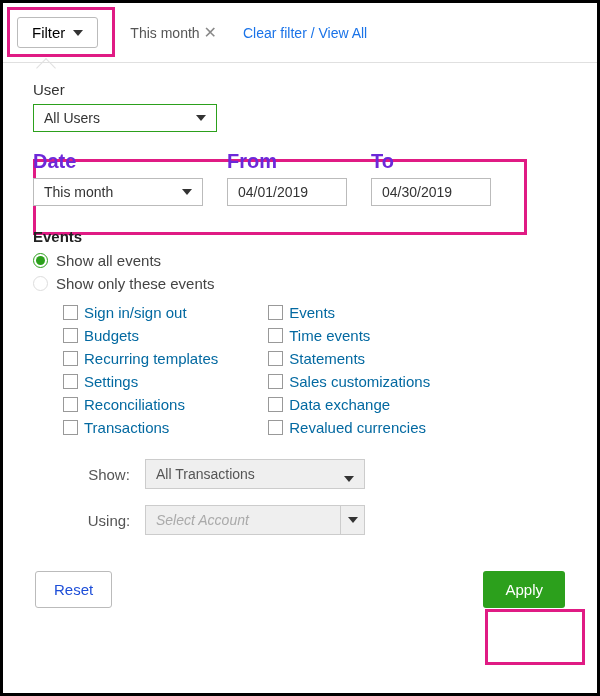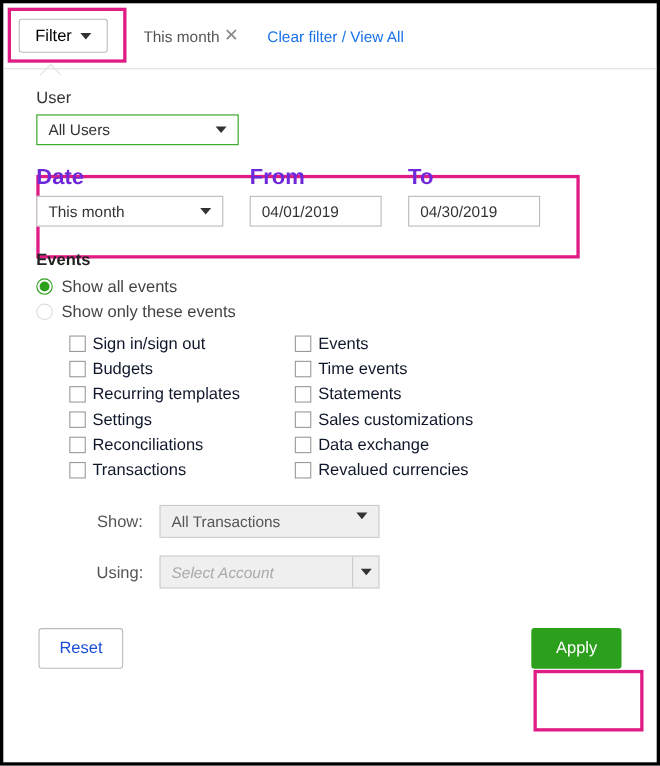--- a/index.html
+++ b/index.html
@@ -156,21 +156,21 @@
     margin-left: 30px;
     gap: 50px;
   }
   .event-col { display: flex; flex-direction: column; }
   .chk-row {
     display: flex;
     align-items: center;
     gap: 6px;
     padding: 3px 0;
     font-size: 15px;
-    color: #0f172a;
+    color: #0369a1;
     cursor: pointer;
   }
   .chk {
     width: 15px; height: 15px;
     border: 1.5px solid #999;
     background: #fff;
   }
 
   .sub-selects {
     margin-top: 20px;
@@ -183,25 +183,25 @@
     margin-bottom: 16px;
   }
   .sub-label {
     width: 52px;
     text-align: center;
     color: #555;
     font-size: 15px;
   }
   .select-gray {
     display: flex;
-    align-items: flex-start;
+    align-items: flex-end;
     justify-content: space-between;
     border: 1px solid #ccc;
     background: #efefef;
-    width: 200px;
+    width: 220px;
     padding: 6px 10px;
     font-size: 14px;
     color: #555;
     cursor: pointer;
   }
   .select-gray.disabled { color: #aaa; font-style: italic; cursor: default; }
   .select-gray .caret-box {
     width: 24px;
     margin-right: -10px;
     height: 28px;

